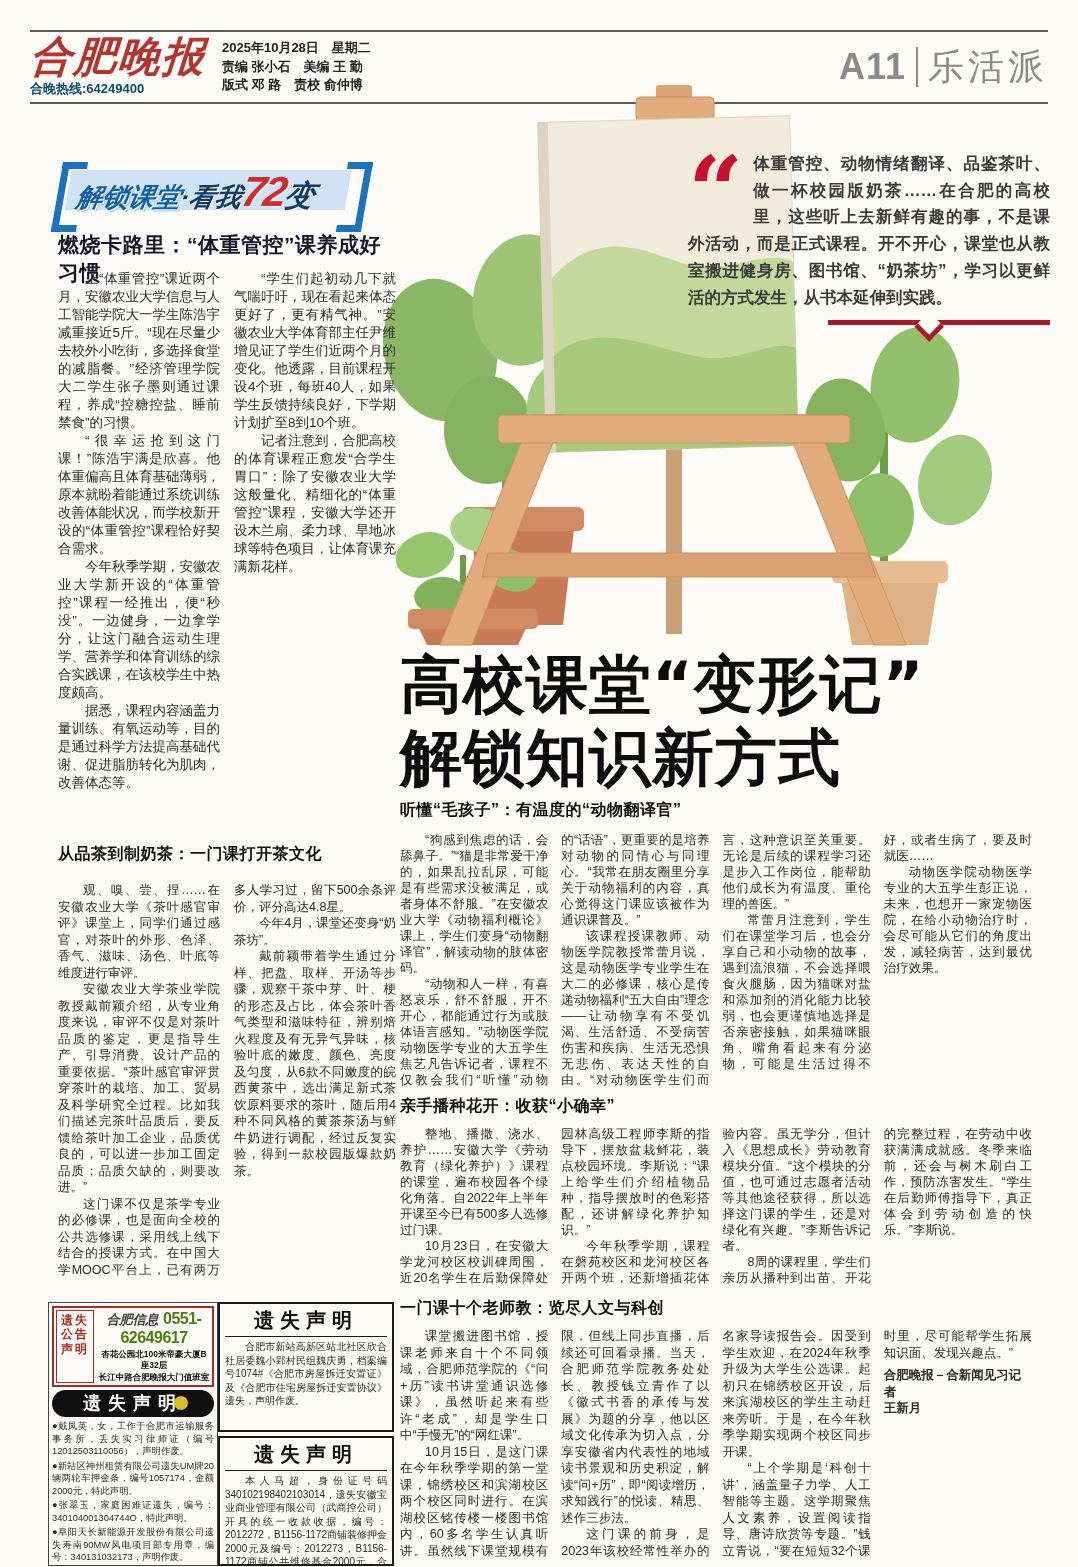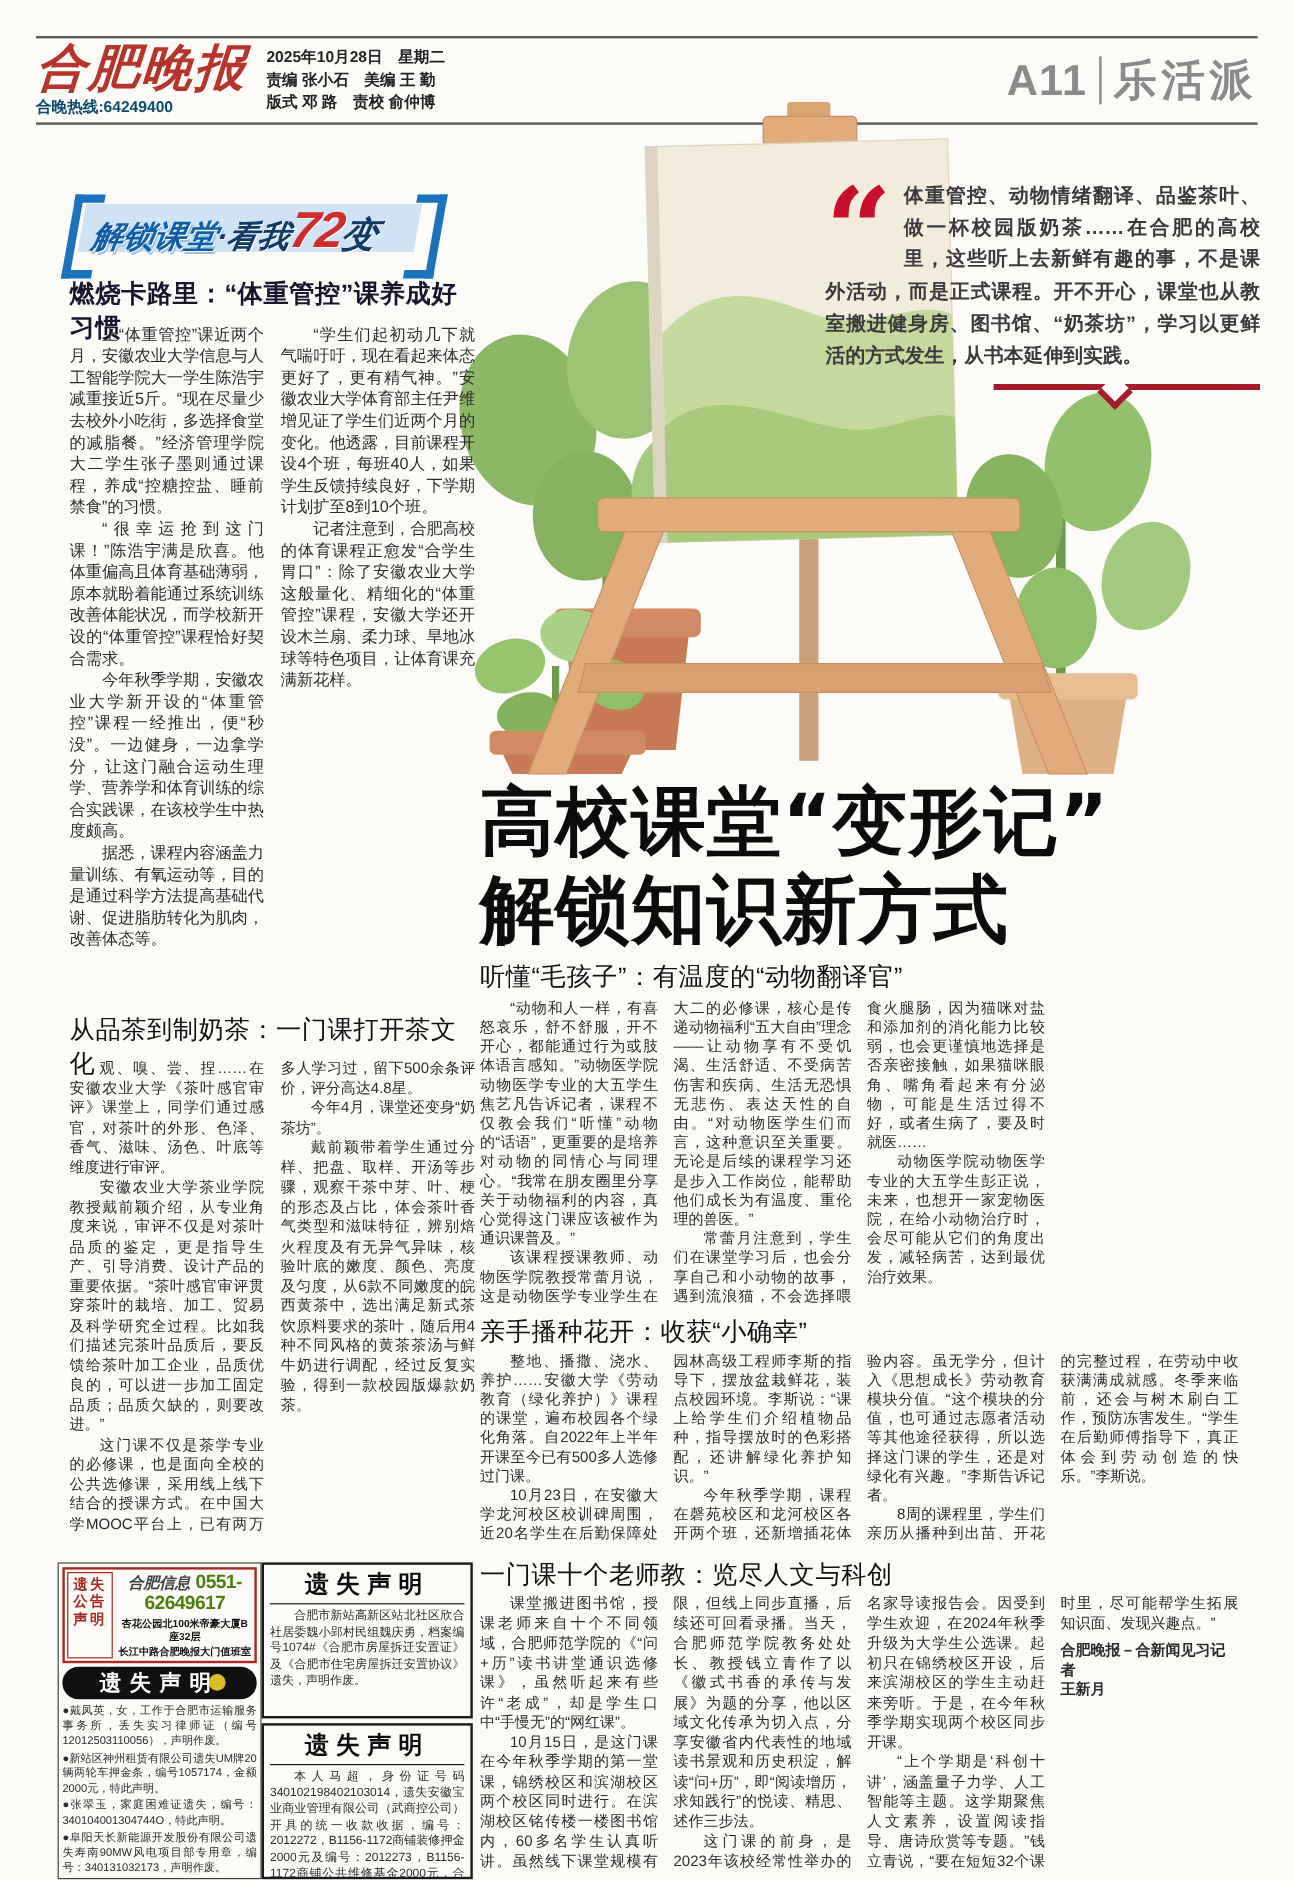--- a/index.html
+++ b/index.html
@@ -9,42 +9,42 @@
   #masthead{position:absolute;left:30px;top:30px;width:1018px;height:70px;
             border-top:2px solid #5a5a5a;border-bottom:2px solid #5a5a5a;
             display:flex;align-items:center;}
   .paper-name{font-size:42px;font-weight:900;color:#b5342c;letter-spacing:2px;
               font-style:italic;transform:skewX(-4deg);line-height:1;}
   .hotline{font-size:13px;font-weight:700;color:#0c4a6e;margin-top:2px;}
   .head-mid{margin-left:16px;font-size:13px;font-weight:700;color:#222;line-height:1.45;}
   .head-right{margin-left:auto;display:flex;align-items:center;color:#8a8a8a;}
   .page-no{font-size:36px;font-weight:900;letter-spacing:1px;}
   .head-divider{width:2px;height:40px;background:#8a8a8a;margin:0 10px;}
-  .section-name{font-size:36px;font-weight:700;letter-spacing:4px;}
+  .section-name{font-size:36px;font-weight:400;letter-spacing:4px;}
   
   #badge{position:absolute;left:58px;top:162px;width:310px;height:58px;transform:skewX(-10deg);}
   #badge .bg{position:absolute;left:10px;top:8px;width:280px;height:40px;background:#cfe3f4;}
   #badge .bracket-l,#badge .bracket-r{position:absolute;top:0;width:18px;height:56px;}
   #badge .bracket-l{left:0;border-left:7px solid #1973bd;border-top:7px solid #1973bd;border-bottom:7px solid #1973bd;}
   #badge .bracket-r{right:0;border-right:7px solid #1973bd;border-top:7px solid #1973bd;border-bottom:7px solid #1973bd;}
   #badge .txt{position:absolute;left:20px;top:6px;white-space:nowrap;font-style:italic;font-weight:900;}
   #badge .series{font-size:26px;color:#0f5fa8;text-shadow:1px 1px 0 #fff,2px 2px 0 #9cc2e0;}
   #badge .tagline{font-size:26px;color:#123a66;text-shadow:1px 1px 0 #fff;}
   #badge .num{font-size:42px;color:#d02c2c;letter-spacing:-2px;text-shadow:1px 1px 0 #fff;}
   #badge .suffix{font-size:30px;color:#123a66;text-shadow:1px 1px 0 #fff;}
   
   #lead-title{position:absolute;left:58px;top:231px;width:340px;font-size:21px;font-weight:900;
               color:#15162b;letter-spacing:0.5px;}
   .body{font-size:13.5px;line-height:18px;color:#2b2b2b;}
   .body p{margin:0;text-indent:2em;text-align:justify;}
   .cols2{column-count:2;column-gap:14px;column-fill:auto;overflow:hidden;}
   .cols4{column-count:4;column-gap:13px;column-fill:auto;overflow:hidden;}
   #lead-body{position:absolute;left:58px;top:270px;width:338px;height:552px;}
   
-  .sec-head{position:absolute;font-size:21px;font-weight:400;color:#101010;letter-spacing:0.5px;}
+  .sec-head{position:absolute;font-size:16px;font-weight:700;color:#101010;letter-spacing:0.5px;}
   #tea-head{left:58px;top:844px;width:340px;}
   #tea-body{position:absolute;left:58px;top:882px;width:338px;height:408px;font-size:12.5px;line-height:16.5px;}
   #animal-head{left:400px;top:800px;width:632px;}
   #animal-body{position:absolute;left:400px;top:832px;width:632px;height:262px;font-size:12.5px;line-height:16px;}
   #garden-head{left:400px;top:1096px;width:632px;}
   #garden-body{position:absolute;left:400px;top:1126px;width:632px;height:170px;font-size:12.5px;line-height:16px;}
   #reading-head{left:400px;top:1298px;width:632px;}
   #reading-body{position:absolute;left:400px;top:1328px;width:632px;height:232px;font-size:12.5px;line-height:16.5px;}
   .byline{font-weight:700;margin-top:6px;}
   .byline div{text-indent:0;}
@@ -192,20 +192,21 @@
   <div id="tea-body" class="body cols2" style="height:408px">
       <p>观、嗅、尝、捏……在安徽农业大学《茶叶感官审评》课堂上，同学们通过感官，对茶叶的外形、色泽、香气、滋味、汤色、叶底等维度进行审评。</p>
       <p>安徽农业大学茶业学院教授戴前颖介绍，从专业角度来说，审评不仅是对茶叶品质的鉴定，更是指导生产、引导消费、设计产品的重要依据。“茶叶感官审评贯穿茶叶的栽培、加工、贸易及科学研究全过程。比如我们描述完茶叶品质后，要反馈给茶叶加工企业，品质优良的，可以进一步加工固定品质；品质欠缺的，则要改进。”</p>
       <p>这门课不仅是茶学专业的必修课，也是面向全校的公共选修课，采用线上线下结合的授课方式。在中国大学MOOC平台上，已有两万多人学习过，留下500余条评价，评分高达4.8星。</p>
       <p>今年4月，课堂还变身“奶茶坊”。</p>
       <p>戴前颖带着学生通过分样、把盘、取样、开汤等步骤，观察干茶中芽、叶、梗的形态及占比，体会茶叶香气类型和滋味特征，辨别焙火程度及有无异气异味，核验叶底的嫩度、颜色、亮度及匀度，从6款不同嫩度的皖西黄茶中，选出满足新式茶饮原料要求的茶叶，随后用4种不同风格的黄茶茶汤与鲜牛奶进行调配，经过反复实验，得到一款校园版爆款奶茶。</p>
     </div>
 
   <div id="animal-head" class="sec-head">听懂“毛孩子”：有温度的“动物翻译官”</div>
   <div id="animal-body" class="body cols4" style="height:262px">
+      <p>“狗感到焦虑的话，会舔鼻子。”“猫是非常爱干净的，如果乱拉乱尿，可能是有些需求没被满足，或者身体不舒服。”在安徽农业大学《动物福利概论》课上，学生们变身“动物翻译官”，解读动物的肢体密码。</p>
       <p>“动物和人一样，有喜怒哀乐，舒不舒服，开不开心，都能通过行为或肢体语言感知。”动物医学院动物医学专业的大五学生焦艺凡告诉记者，课程不仅教会我们“听懂”动物的“话语”，更重要的是培养对动物的同情心与同理心。“我常在朋友圈里分享关于动物福利的内容，真心觉得这门课应该被作为通识课普及。”</p>
       <p>该课程授课教师、动物医学院教授常蕾月说，这是动物医学专业学生在大二的必修课，核心是传递动物福利“五大自由”理念——让动物享有不受饥渴、生活舒适、不受病苦伤害和疾病、生活无恐惧无悲伤、表达天性的自由。“对动物医学生们而言，这种意识至关重要。无论是后续的课程学习还是步入工作岗位，能帮助他们成长为有温度、重伦理的兽医。”</p>
       <p>常蕾月注意到，学生们在课堂学习后，也会分享自己和小动物的故事，遇到流浪猫，不会选择喂食火腿肠，因为猫咪对盐和添加剂的消化能力比较弱，也会更谨慎地选择是否亲密接触，如果猫咪眼角、嘴角看起来有分泌物，可能是生活过得不好，或者生病了，要及时就医……</p>
       <p>动物医学院动物医学专业的大五学生彭正说，未来，也想开一家宠物医院，在给小动物治疗时，会尽可能从它们的角度出发，减轻病苦，达到最优治疗效果。</p>
     </div>
 
   <div id="garden-head" class="sec-head">亲手播种花开：收获“小确幸”</div>
   <div id="garden-body" class="body cols4" style="height:170px">
       <p>整地、播撒、浇水、养护……安徽大学《劳动教育（绿化养护）》课程的课堂，遍布校园各个绿化角落。自2022年上半年开课至今已有500多人选修过门课。</p>
       <p>10月23日，在安徽大学龙河校区校训碑周围，近20名学生在后勤保障处园林高级工程师李斯的指导下，摆放盆栽鲜花，装点校园环境。李斯说：“课上给学生们介绍植物品种，指导摆放时的色彩搭配，还讲解绿化养护知识。”</p>

